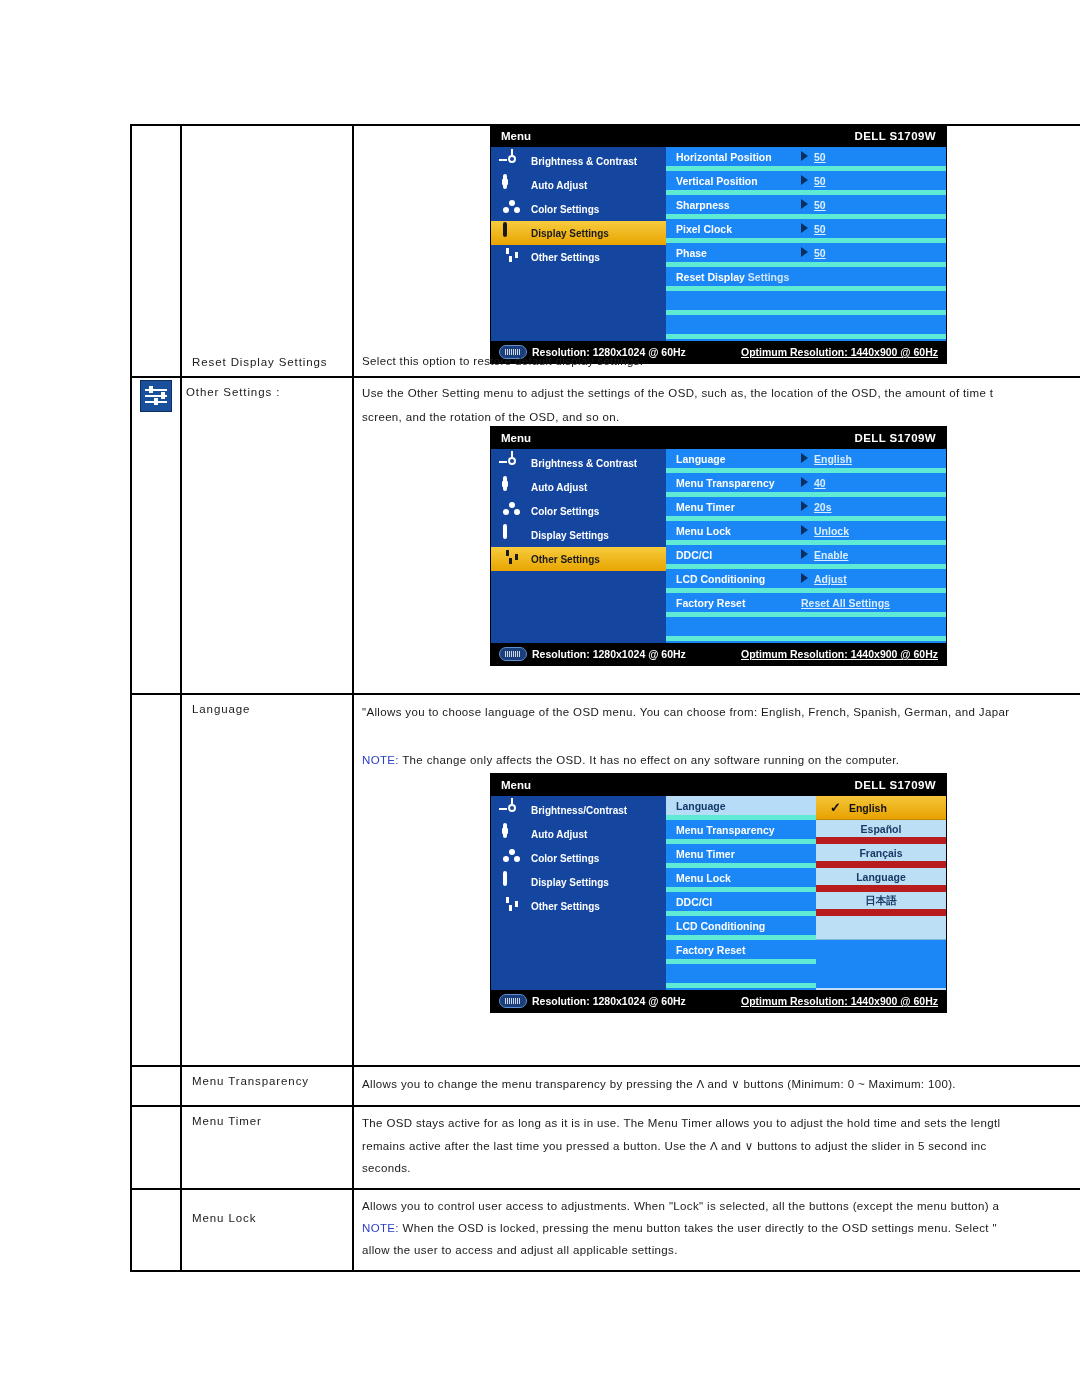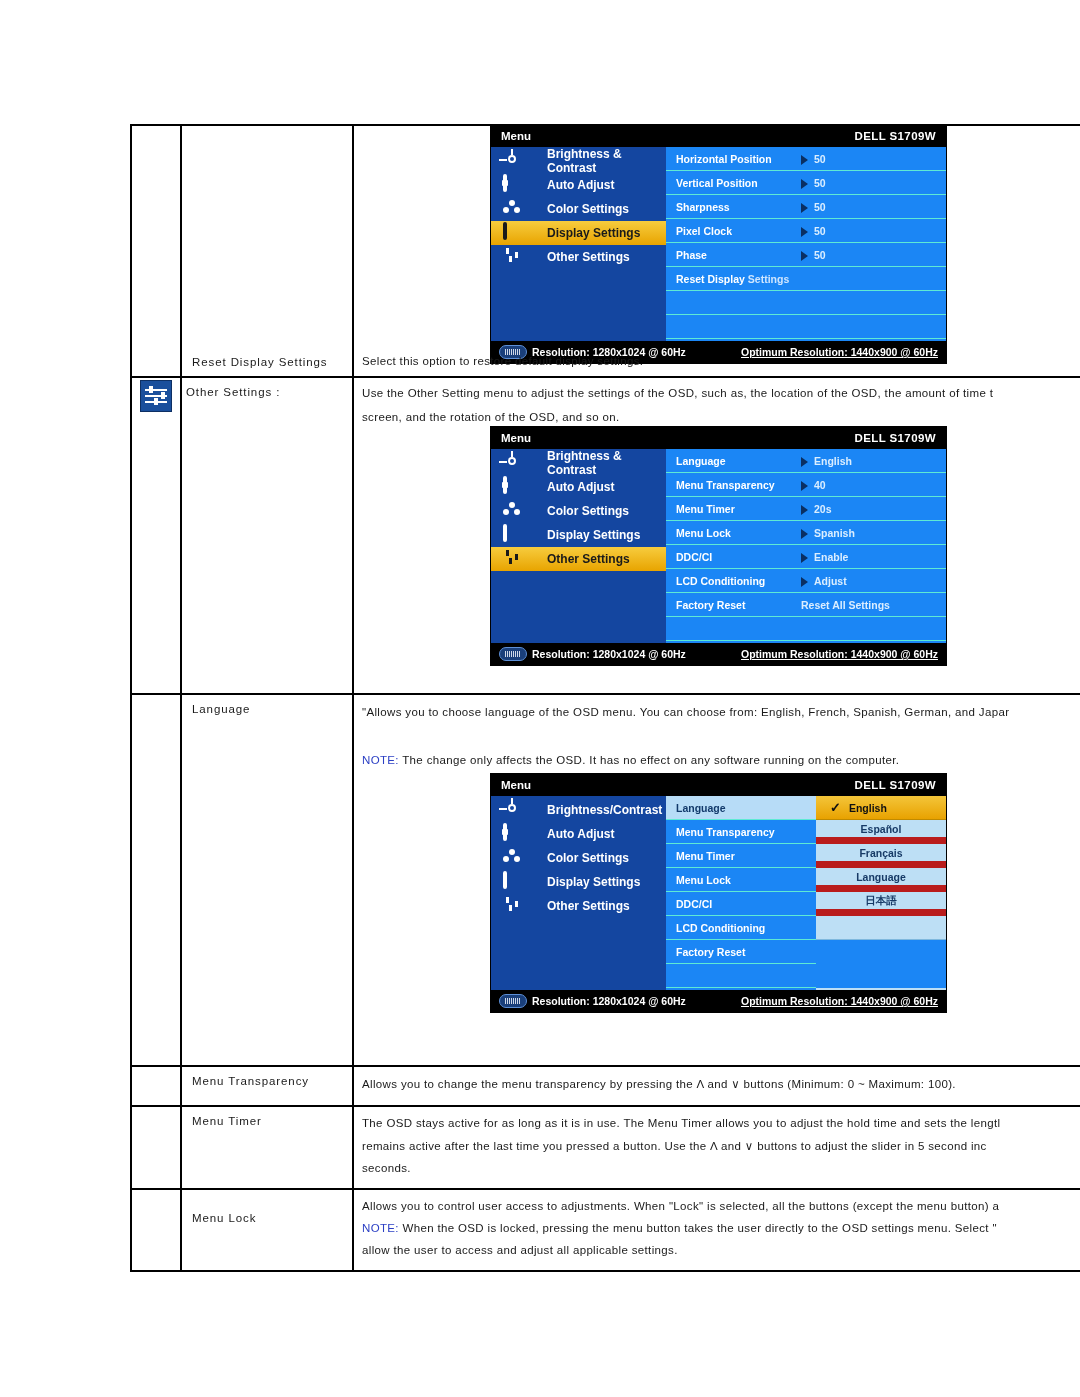--- a/index.html
+++ b/index.html
@@ -73,40 +73,40 @@
     font-size:11.5px;font-weight:bold;
   }
   .osd-title .brand{letter-spacing:.4px;}
   .osd-body{display:flex;height:194px;}
 
   .osd-left{
     width:175px;background:#1446a0;flex:none;
     padding-top:2px;box-sizing:border-box;
   }
   .osd-left .item{
-    height:24px;display:flex;align-items:center;gap:24px;
+    height:24px;display:flex;align-items:center;gap:8px;
     padding-left:12px;box-sizing:border-box;
-    color:#ffffff;font-size:12px;font-weight:bold;
+    color:#ffffff;font-size:10px;font-weight:bold;
   }
   .osd-left .item.active{
     background:linear-gradient(to bottom,#f7cc3e,#e8a400);
     color:#1a1a1a;
   }
   .osd-left .ico{width:20px;height:18px;flex:none;position:relative;}
 
   .osd-right{flex:1;background:#1b86f5;position:relative;}
   .osd-row{
     height:24px;display:flex;align-items:center;
-    border-bottom:1px solid #5eead4;
+    border-bottom:5px solid #5eead4;
     box-sizing:border-box;
     font-size:10.5px;font-weight:bold;color:#ffffff;
   }
   .osd-row .rlabel{width:135px;padding-left:10px;box-sizing:border-box;white-space:nowrap;}
   .osd-row .rlabel .soft{color:#cfe6ff;font-weight:bold;}
-  .osd-row .rval{display:flex;align-items:flex-end;gap:6px;color:#dbeeff;}
+  .osd-row .rval{display:flex;align-items:flex-start;gap:6px;color:#dbeeff;text-decoration:underline;}
   .osd-row .rval .arrow{
     width:0;height:0;border-left:7px solid #0a2f63;
     border-top:5px solid transparent;border-bottom:5px solid transparent;
   }
   .osd-row.empty{color:transparent;}
   .osd-row.rowactive{background:#b7dcf7;color:#123a6b;}
   .osd-row.rowactive .rlabel{color:#123a6b;}
 
   
   .osd-right.cols3{display:flex;}
@@ -347,21 +347,21 @@
                     <span class="rlabel">Menu Timer</span>
                     <span class="rval">
                       <span class="arrow"></span>
                       <span>20s</span>
                     </span>
                   </div>
                   <div class="osd-row">
                     <span class="rlabel">Menu Lock</span>
                     <span class="rval">
                       <span class="arrow"></span>
-                      <span>Spanish</span>
+                      <span>Unlock</span>
                     </span>
                   </div>
                   <div class="osd-row">
                     <span class="rlabel">DDC/CI</span>
                     <span class="rval">
                       <span class="arrow"></span>
                       <span>Enable</span>
                     </span>
                   </div>
                   <div class="osd-row">

